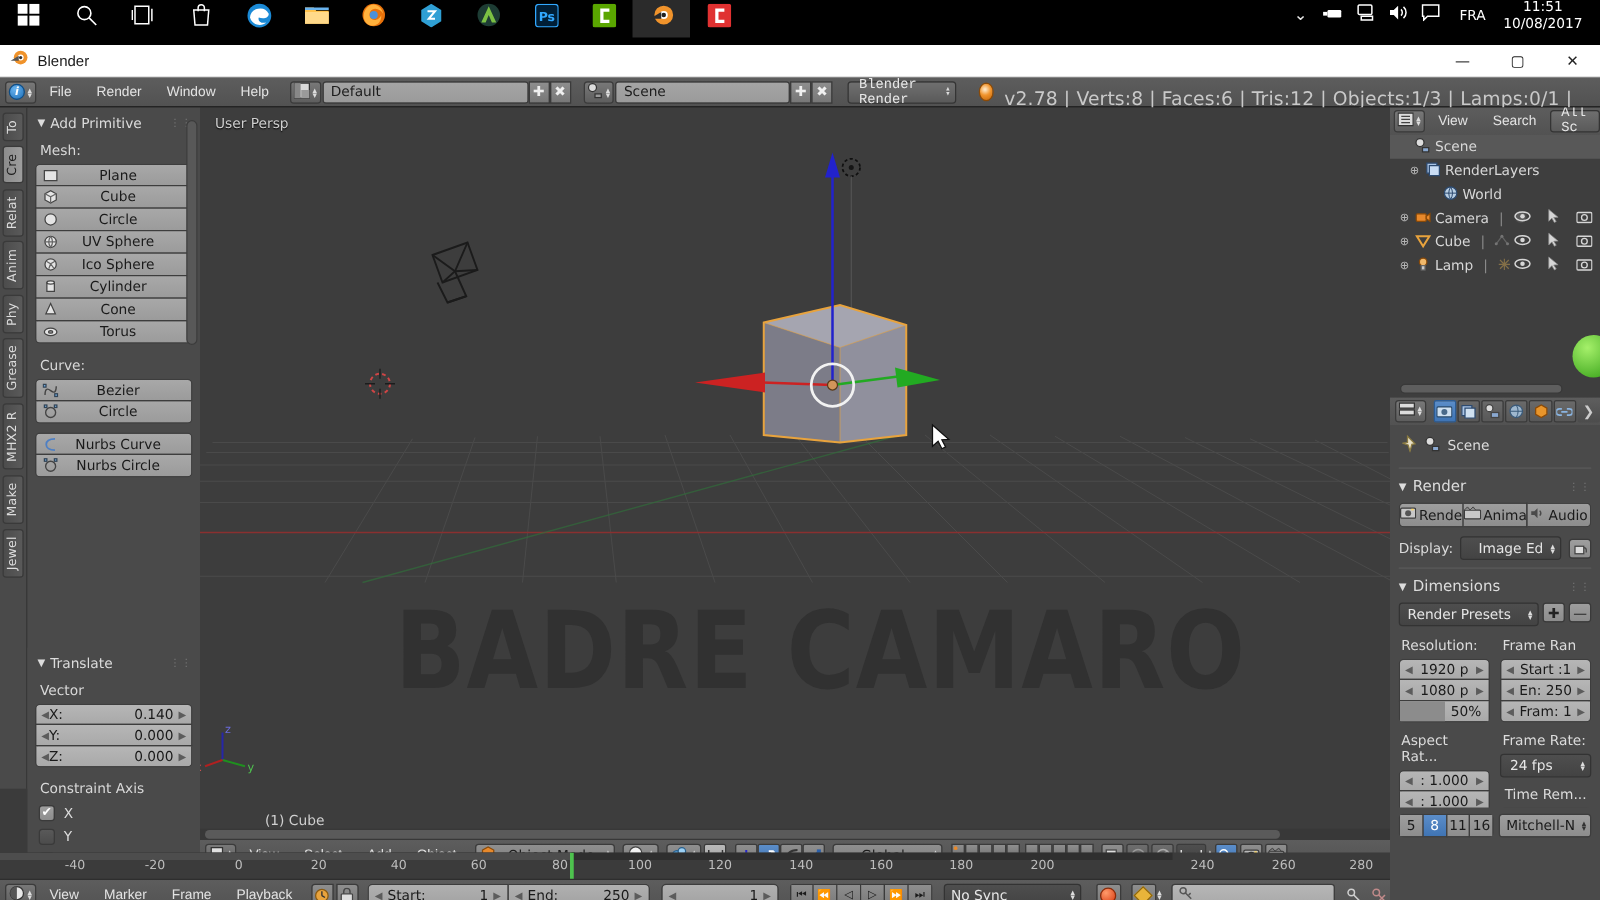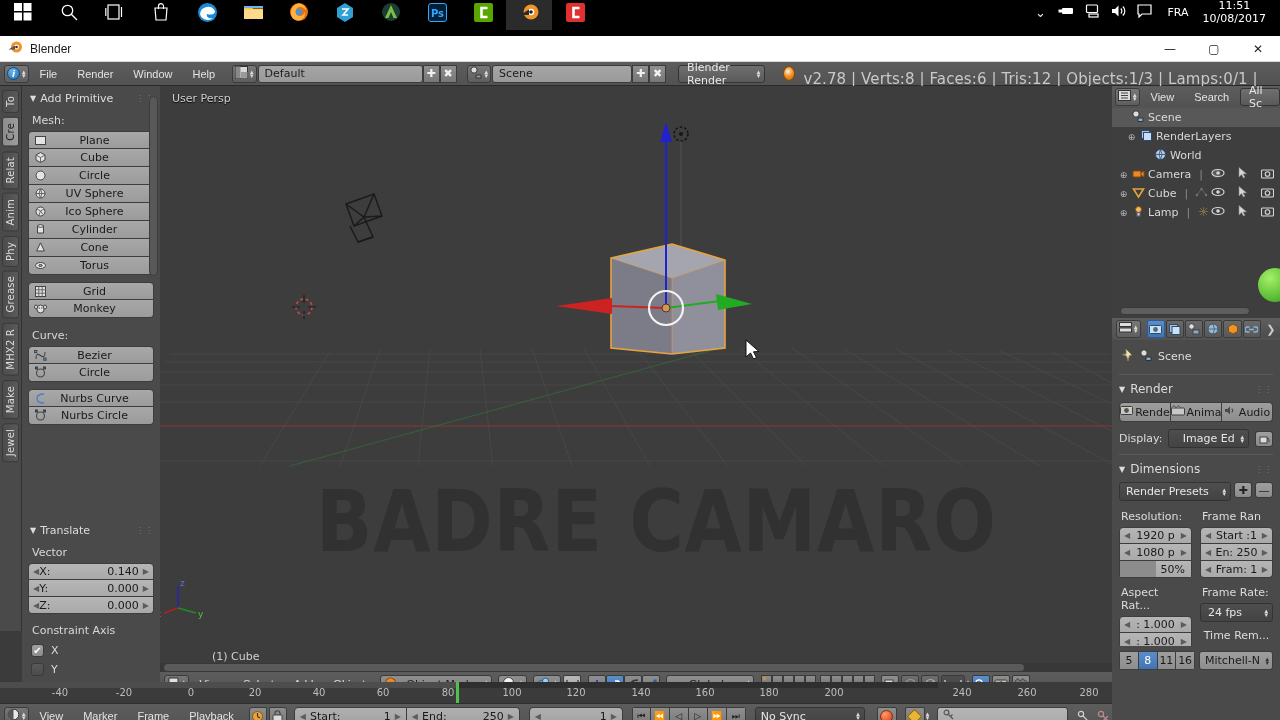--- a/index.html
+++ b/index.html
@@ -88,21 +88,21 @@
     padding: 0 6px;
   }
   .hdr-smallbtn {
     width: 17px; height: 18px; background: linear-gradient(#8e8e8e,#777);
     border: 1px solid #3b3b3b; display:flex; align-items:center;
     justify-content:center; color:#f0f0f0; font-size:11px;
   }
   .hdr-dropdown {
     height: 18px; background: linear-gradient(#6f6f6f,#5a5a5a);
     border: 1px solid #343434; border-radius: 3px; display: flex;
-    align-items: center; padding: 0 4px 0 8px; color: #e8e8e8; font-size: 11px;
+    align-items: center; padding: 0 4px 0 8px; color: #e8e8e8; font-size: 11px; font-family: Liberation Mono, monospace;
   }
   .stats-txt { color:#c9c9c9; font-size:15px; margin-left:6px; letter-spacing:0.1px;margin-top:28px;}
   .bl-logo-mini {
     width: 15px; height: 15px; border-radius: 50%;
     background: radial-gradient(circle at 40% 35%, #fff1d8 0%, #f0932b 45%, #c0650c 100%);
     border: 1px solid #8a4a08; display:inline-block;
   }
 
   
   .bl-main { position: relative; height: 610px; background: #3b3b3b; }
@@ -674,43 +674,20 @@
             <span class="ti">
                 <svg class="mini-svg" width="13" height="13" viewBox="0 0 13 13">
                   <ellipse cx="6.5" cy="6.5" rx="5" ry="3" fill="#e4e4e4" stroke="#444"></ellipse>
                   <ellipse cx="6.5" cy="6.5" rx="1.7" ry="1" fill="#9a9a9a" stroke="#444"></ellipse>
                 </svg>
               </span>
             <span class="tl">Torus</span>
           </div>
         </div>
 
-        <div class="btn-group">
-          <div class="tbtn">
-            <span class="ti">
-                <svg class="mini-svg" width="13" height="13" viewBox="0 0 13 13">
-                  <rect x="1.5" y="1.5" width="10" height="10" fill="#e4e4e4" stroke="#444"></rect>
-                  <path d="M4.8 1.5 L4.8 11.5 M8.2 1.5 L8.2 11.5 M1.5 4.8 L11.5 4.8 M1.5 8.2 L11.5 8.2" stroke="#666"></path>
-                </svg>
-              </span>
-            <span class="tl">Grid</span>
-          </div>
-          <div class="tbtn">
-            <span class="ti">
-                <svg class="mini-svg" width="13" height="13" viewBox="0 0 13 13">
-                  <ellipse cx="6.5" cy="7" rx="3.6" ry="4" fill="#e4e4e4" stroke="#444"></ellipse>
-                  <ellipse cx="2" cy="5" rx="1.5" ry="2" fill="#e4e4e4" stroke="#444"></ellipse>
-                  <ellipse cx="11" cy="5" rx="1.5" ry="2" fill="#e4e4e4" stroke="#444"></ellipse>
-                  <circle cx="5.2" cy="6" r="0.7" fill="#444"></circle>
-                  <circle cx="7.8" cy="6" r="0.7" fill="#444"></circle>
-                </svg>
-              </span>
-            <span class="tl">Monkey</span>
-          </div>
-        </div>
 
         <div class="sec-label">Curve:</div>
 
         <div class="btn-group">
           <div class="tbtn">
             <span class="ti">
                 <svg class="mini-svg" width="13" height="13" viewBox="0 0 13 13">
                   <path d="M2 10 Q2 3 6.5 6.5 Q11 10 11 3" stroke="#444" fill="none" stroke-width="1.1"></path>
                   <rect x="0.6" y="1.5" width="2.2" height="2.2" fill="#6fa8dc" stroke="#345"></rect>
                   <rect x="9.8" y="9" width="2.2" height="2.2" fill="#6fa8dc" stroke="#345"></rect>

